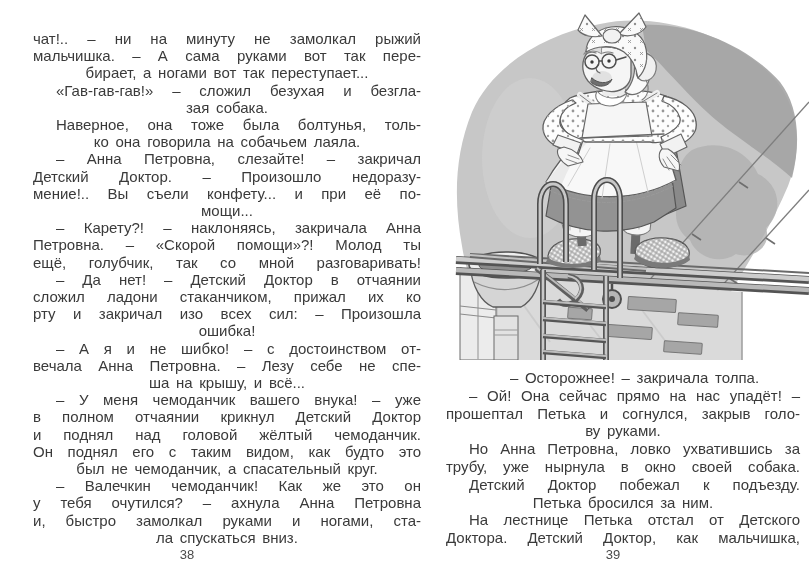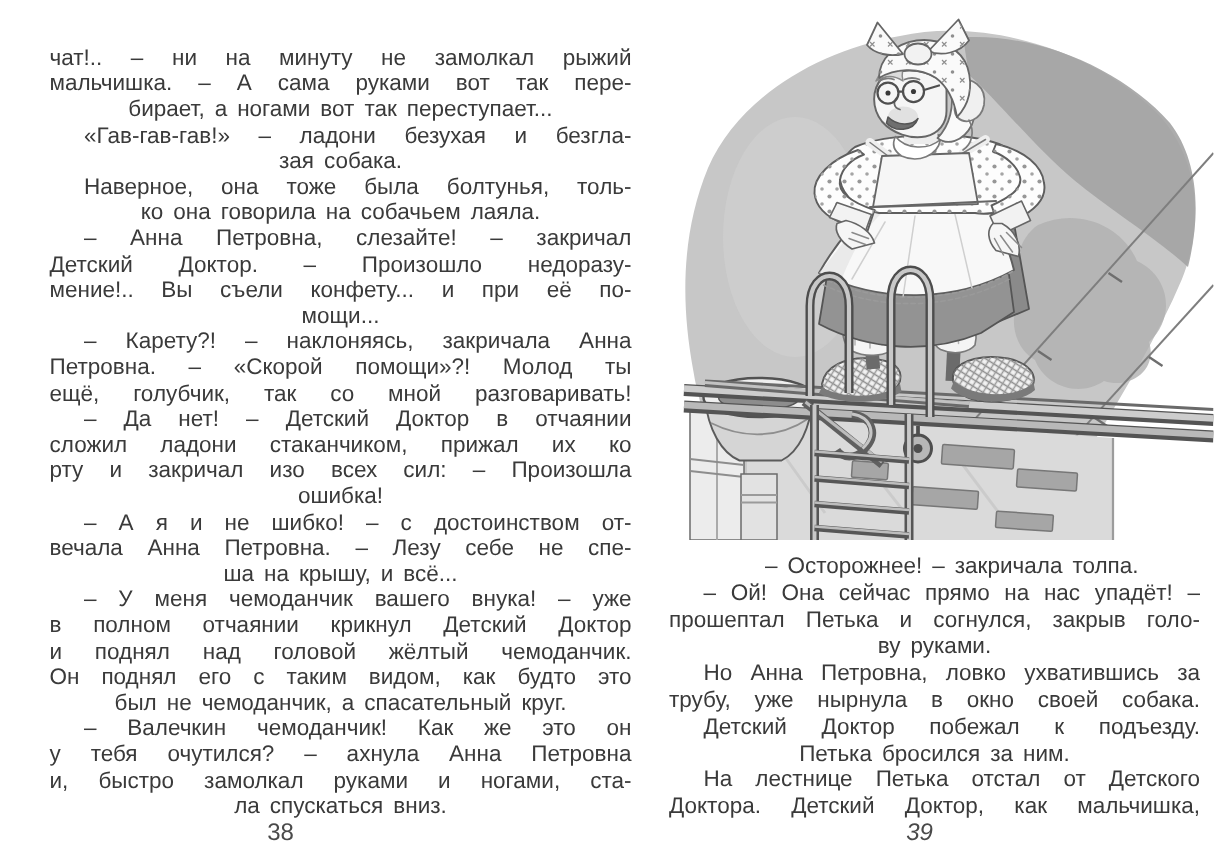--- a/index.html
+++ b/index.html
@@ -8,35 +8,35 @@
     font-family:"Liberation Sans","DejaVu Sans",sans-serif;
     color:#3a3a3a;position:relative;
   }
   .spread{position:absolute;left:0;top:0;width:809px;height:470px;background:#ffffff;}
   .page-text{position:absolute;font-size:15px;color:#3a3a3a;}
   .page-text.left{left:33px;top:30px;width:388px;line-height:17.2px;}
   .page-text.right{left:446px;top:369px;width:354px;line-height:17.8px;}
   .line{word-spacing:2.5px;white-space:normal;text-align:center;}
   .line.just{text-align:justify;text-align-last:justify;-moz-text-align-last:justify;}
   .line.ind{text-indent:23px;}
-  .pageno{position:absolute;top:547px;width:100px;text-align:center;font-size:16px;color:#4a4a4a;}
+  .pageno{position:absolute;top:547px;width:100px;text-align:center;font-size:13px;color:#4a4a4a;}
   .pageno.pl{left:137px;}
-  .pageno.pr{left:563px;font-style:italic;}
+  .pageno.pr{left:563px;}
   .illus{position:absolute;left:440px;top:8px;width:369px;height:352px;}
 </style>
 </head>
 <body>
 
 <div class="spread">
 
   <div class="page-text left" id="leftText">
       <div class="line just">чат!.. – ни на минуту не замолкал рыжий</div>
       <div class="line just">мальчишка. – А сама руками вот так пере-</div>
       <div class="line">бирает, а ногами вот так переступает...</div>
-      <div class="line just ind">«Гав-гав-гав!» – ладони безухая и безгла-</div>
+      <div class="line just ind">«Гав-гав-гав!» – сложил безухая и безгла-</div>
       <div class="line">зая собака.</div>
       <div class="line just ind">Наверное, она тоже была болтунья, толь-</div>
       <div class="line">ко она говорила на собачьем лаяла.</div>
       <div class="line just ind">– Анна Петровна, слезайте! – закричал</div>
       <div class="line just">Детский Доктор. – Произошло недоразу-</div>
       <div class="line just">мение!.. Вы съели конфету... и при её по-</div>
       <div class="line">мощи...</div>
       <div class="line just ind">– Карету?! – наклоняясь, закричала Анна</div>
       <div class="line just">Петровна. – «Скорой помощи»?! Молод ты</div>
       <div class="line just">ещё, голубчик, так со мной разговаривать!</div>

